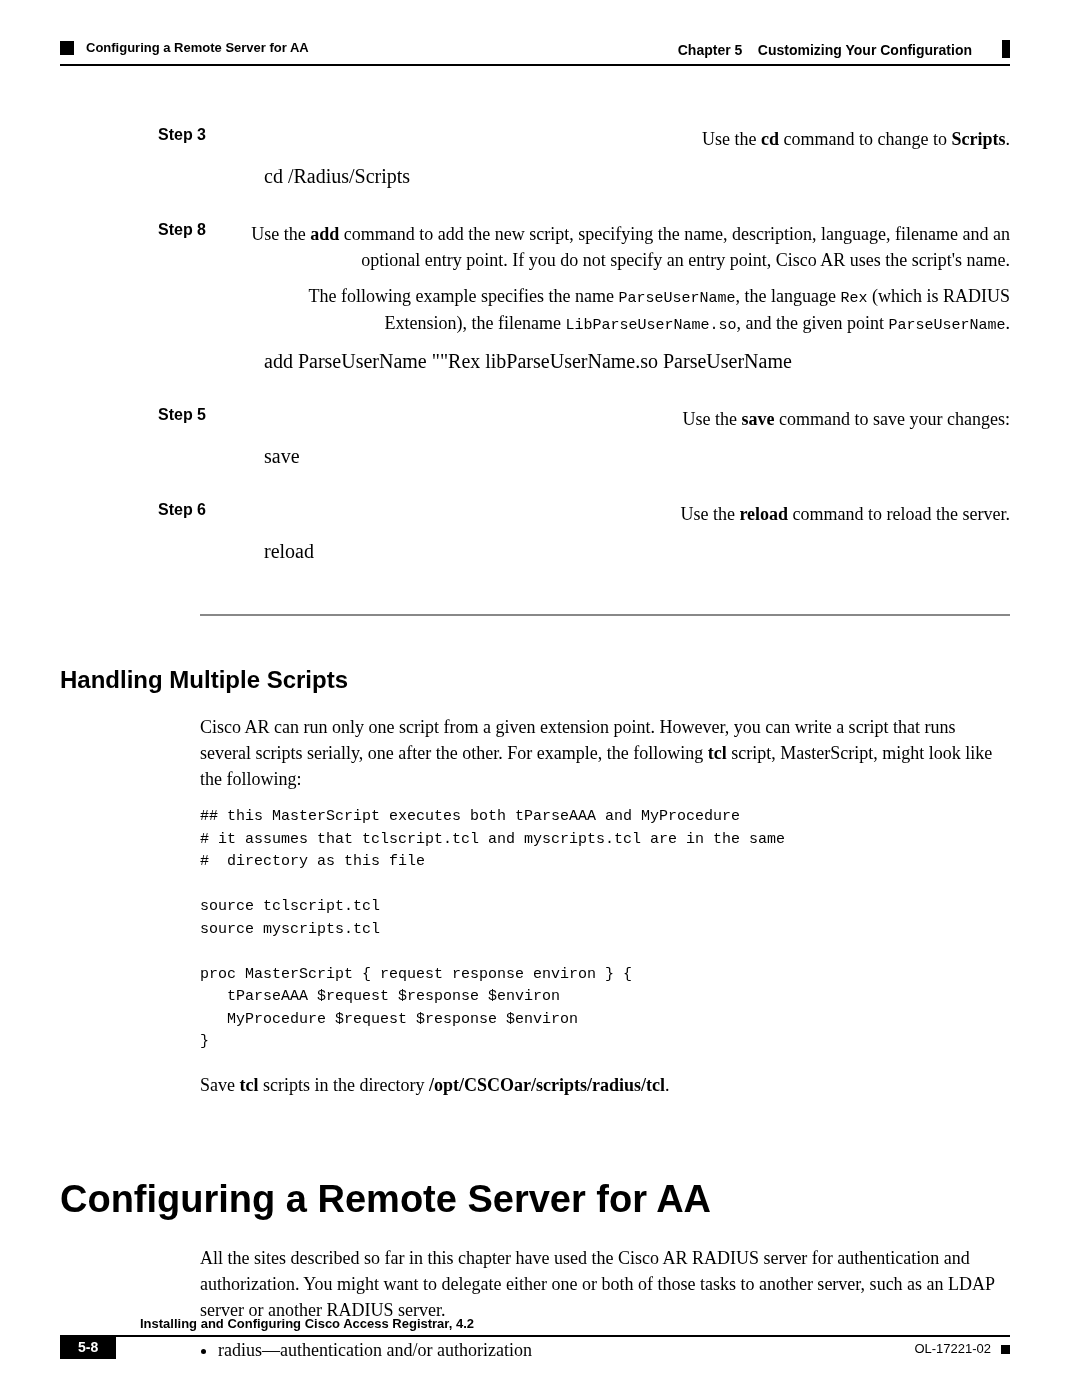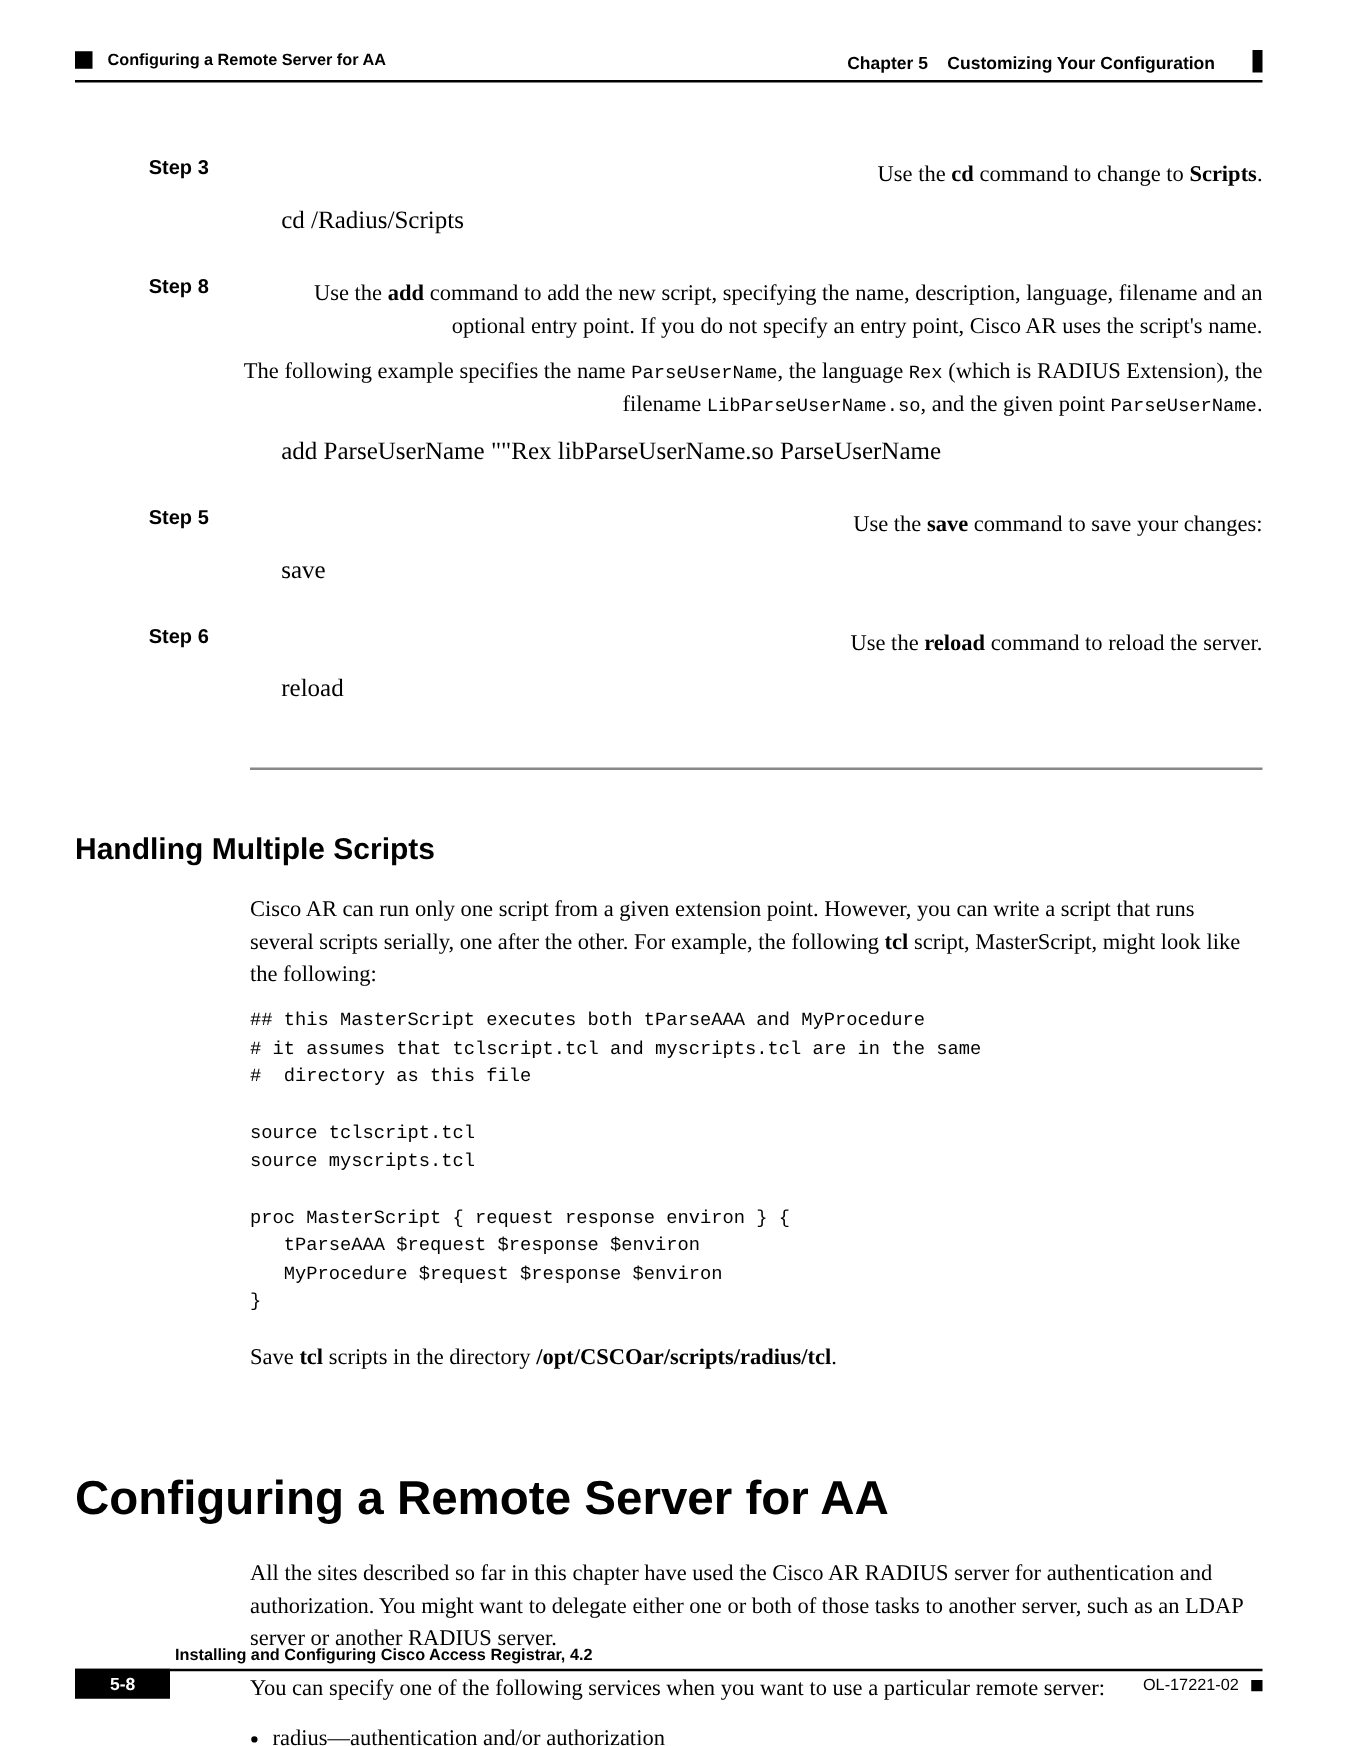--- a/index.html
+++ b/index.html
@@ -58,21 +58,21 @@
     .step-block {
       display: flex;
       margin-bottom: 12px;
     }
     .step-label {
       font-family: Arial, Helvetica, sans-serif;
       font-weight: bold;
       font-size: 16px;
       width: 70px;
       flex-shrink: 0;
-      margin-left: 59px;
+      margin-left: 98px;
     }
     .step-body {
       font-size: 18px;
       line-height: 1.45;
       flex: 1;
     }
     .step-body p { margin: 0 0 10px 0; text-align: right; }
     .cmd-bold {
       font-weight: bold;
       font-family: "Times New Roman", Times, serif;
@@ -146,21 +146,21 @@
       border-top: 2px solid #000;
       padding-top: 0;
       position: relative;
     }
     .page-num-box {
       background: #000;
       color: #fff;
       font-family: Arial, Helvetica, sans-serif;
       font-weight: bold;
       font-size: 14px;
-      padding: 4px 28px;
+      padding: 4px 18px;
       margin-top: -2px;
     }
     .doc-id {
       font-family: Arial, Helvetica, sans-serif;
       font-weight: normal;
       font-size: 13px;
     }
     .sq-small {
       width: 9px;
       height: 9px;
@@ -256,21 +256,20 @@
       <p>
         <span>Save </span><span class="cmd-bold">tcl</span><span> scripts in the directory </span><span class="cmd-bold">/opt/CSCOar/scripts/radius/tcl</span><span>.</span>
       </p>
     </div>
   </div>
 
   <div>
     <div class="main-head">Configuring a Remote Server for AA</div>
     <div class="body-text">
       <p>All the sites described so far in this chapter have used the Cisco AR RADIUS server for authentication and authorization. You might want to delegate either one or both of those tasks to another server, such as an LDAP server or another RADIUS server.</p>
-      <p>You can specify one of the following services when you want to use a particular remote server:</p>
       <ul class="bullet-list">
         <li>radius—authentication and/or authorization</li>
 
       </ul>
     </div>
   </div>
 
   <div class="footer">
     <div class="footer-title">Installing and Configuring Cisco Access Registrar, 4.2</div>
     <div class="footer-bar">

